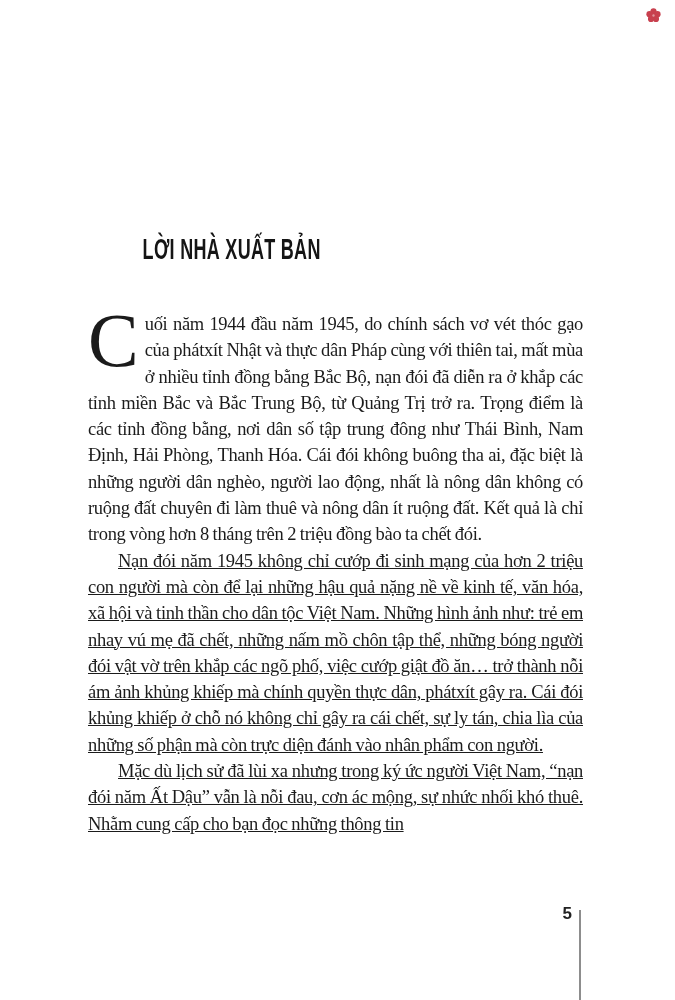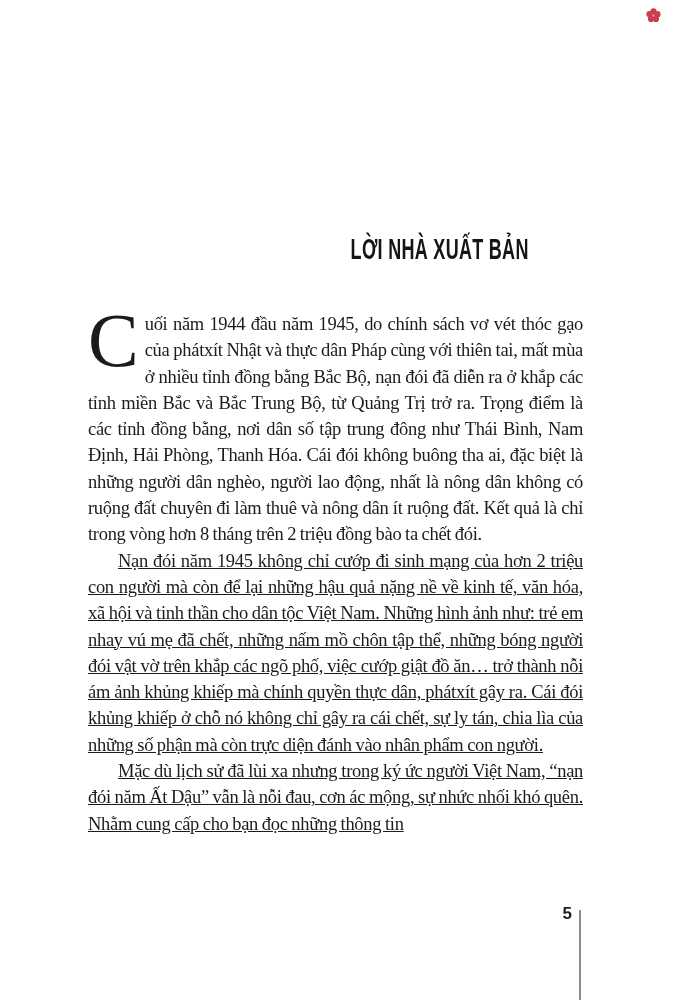--- a/index.html
+++ b/index.html
@@ -9,21 +9,21 @@
     background:#ffffff;
     overflow:hidden;
     font-family:"Liberation Serif", serif;
   }
   .flower {
     position:absolute; left:645px; top:7px;
     width:17px; height:17px;
   }
   .title {
     position:absolute; left:88px; top:233px; width:495px;
-    margin:0; text-align:right;
+    margin:0; text-align:left;
     font-family:"Liberation Sans", sans-serif;
     font-weight:bold; font-size:29px;
     color:#151515; white-space:nowrap;
   }
   .title .condensed {
     display:inline-block;
     transform:scaleX(0.62);
     transform-origin:50% 50%;
     letter-spacing:0.5px;
   }
@@ -74,20 +74,20 @@
       </g>
       <circle cx="8" cy="8" r="1.1" fill="#ffffff" opacity="0.45"></circle>
     </svg>
   </div>
 
   <h1 class="title"><span class="condensed">LỜI NHÀ XUẤT BẢN</span></h1>
 
   <div class="content">
     <p class="para"><span class="dropcap">C</span><span>uối năm 1944 đầu năm 1945, do chính sách vơ vét thóc gạo của phátxít Nhật và thực dân Pháp cùng với thiên tai, mất mùa ở nhiều tỉnh đồng bằng Bắc Bộ, nạn đói đã diễn ra ở khắp các tỉnh miền Bắc và Bắc Trung Bộ, từ Quảng Trị trở ra. Trọng điểm là các tỉnh đồng bằng, nơi dân số tập trung đông như Thái Bình, Nam Định, Hải Phòng, Thanh Hóa. Cái đói không buông tha ai, đặc biệt là những người dân nghèo, người lao động, nhất là nông dân không có ruộng đất chuyên đi làm thuê và nông dân ít ruộng đất. Kết quả là chỉ trong vòng hơn 8 tháng trên 2 triệu đồng bào ta chết đói.</span></p>
     <p class="para indent">Nạn đói năm 1945 không chỉ cướp đi sinh mạng của hơn 2 triệu con người mà còn để lại những hậu quả nặng nề về kinh tế, văn hóa, xã hội và tinh thần cho dân tộc Việt Nam. Những hình ảnh như: trẻ em nhay vú mẹ đã chết, những nấm mồ chôn tập thể, những bóng người đói vật vờ trên khắp các ngõ phố, việc cướp giật đồ ăn… trở thành nỗi ám ảnh khủng khiếp mà chính quyền thực dân, phátxít gây ra. Cái đói khủng khiếp ở chỗ nó không chỉ gây ra cái chết, sự ly tán, chia lìa của những số phận mà còn trực diện đánh vào nhân phẩm con người.</p>
-    <p class="para indent">Mặc dù lịch sử đã lùi xa nhưng trong ký ức người Việt Nam, “nạn đói năm Ất Dậu” vẫn là nỗi đau, cơn ác mộng, sự nhức nhối khó quên. Nhằm cung cấp cho bạn đọc những thông tin</p>
+    <p class="para indent">Mặc dù lịch sử đã lùi xa nhưng trong ký ức người Việt Nam, “nạn đói năm Ất Dậu” vẫn là nỗi đau, cơn ác mộng, sự nhức nhối khó thuê. Nhằm cung cấp cho bạn đọc những thông tin</p>
   </div>
 
   <div class="pagenum">5</div>
 
   <div class="vline"></div>
 
 </div>
 
 </body></html>

